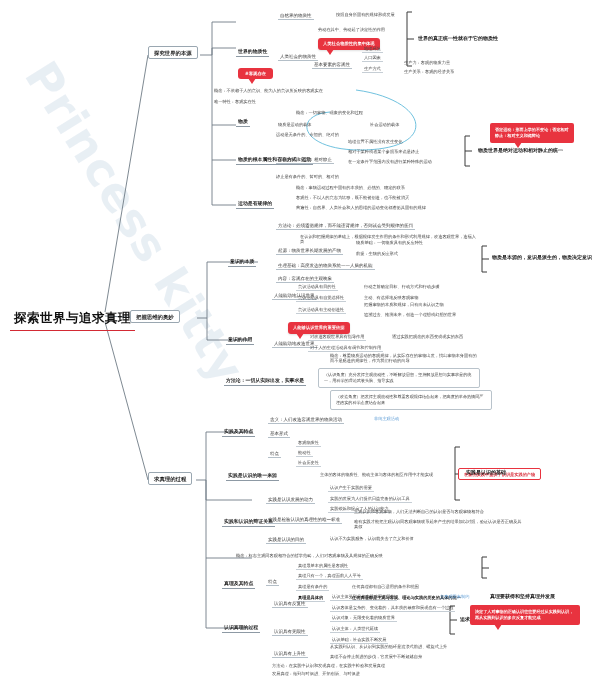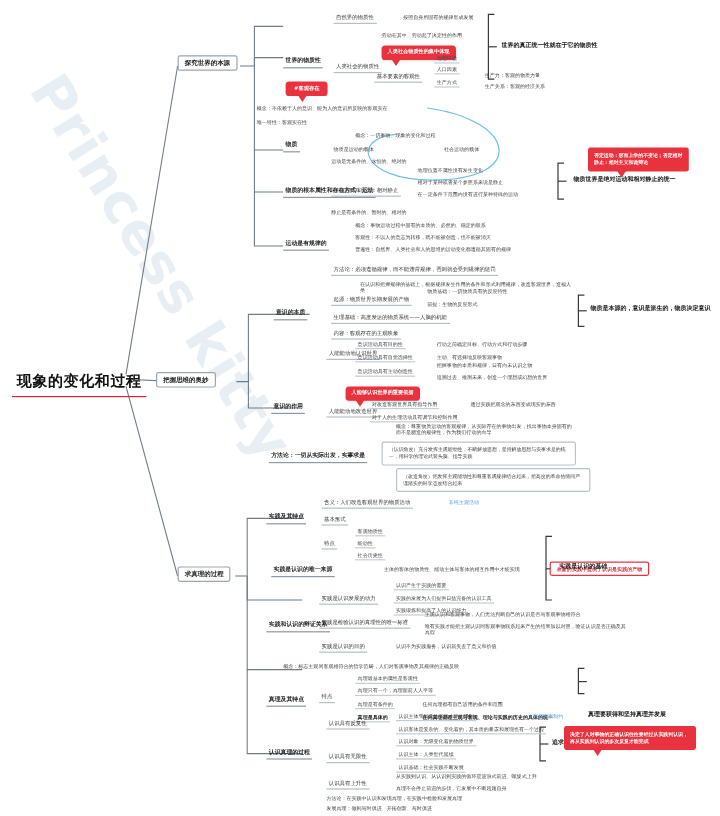--- a/index.html
+++ b/index.html
@@ -282,15 +282,15 @@
 
   <div class="node lvl3" style="left:272px;top:650px;">认识具有上升性</div>
   <div class="node plain" style="left:330px;top:645px;">从实践到认识、从认识到实践的循环是波浪式前进、螺旋式上升</div>
   <div class="node plain" style="left:330px;top:655px;">真理不会停止前进的步伐，它发展中不断超越自身</div>
 
   <div class="node plain" style="left:272px;top:664px;">方法论：在实践中认识和发现真理，在实践中检验和发展真理</div>
   <div class="node plain" style="left:272px;top:672px;">发展真理：做到与时俱进、开拓创新、与时俱进</div>
 
   <div class="redbox noTail" style="left:470px;top:605px;width:100px;">决定了人对事物的正确认识往往要经过从实践到认识，再从实践到认识的多次反复才能完成</div>
 
-  <div class="root">现象的变化和过程</div>
+  <div class="root">探索世界与追求真理</div>
 
 </div>
 
 </body></html>

